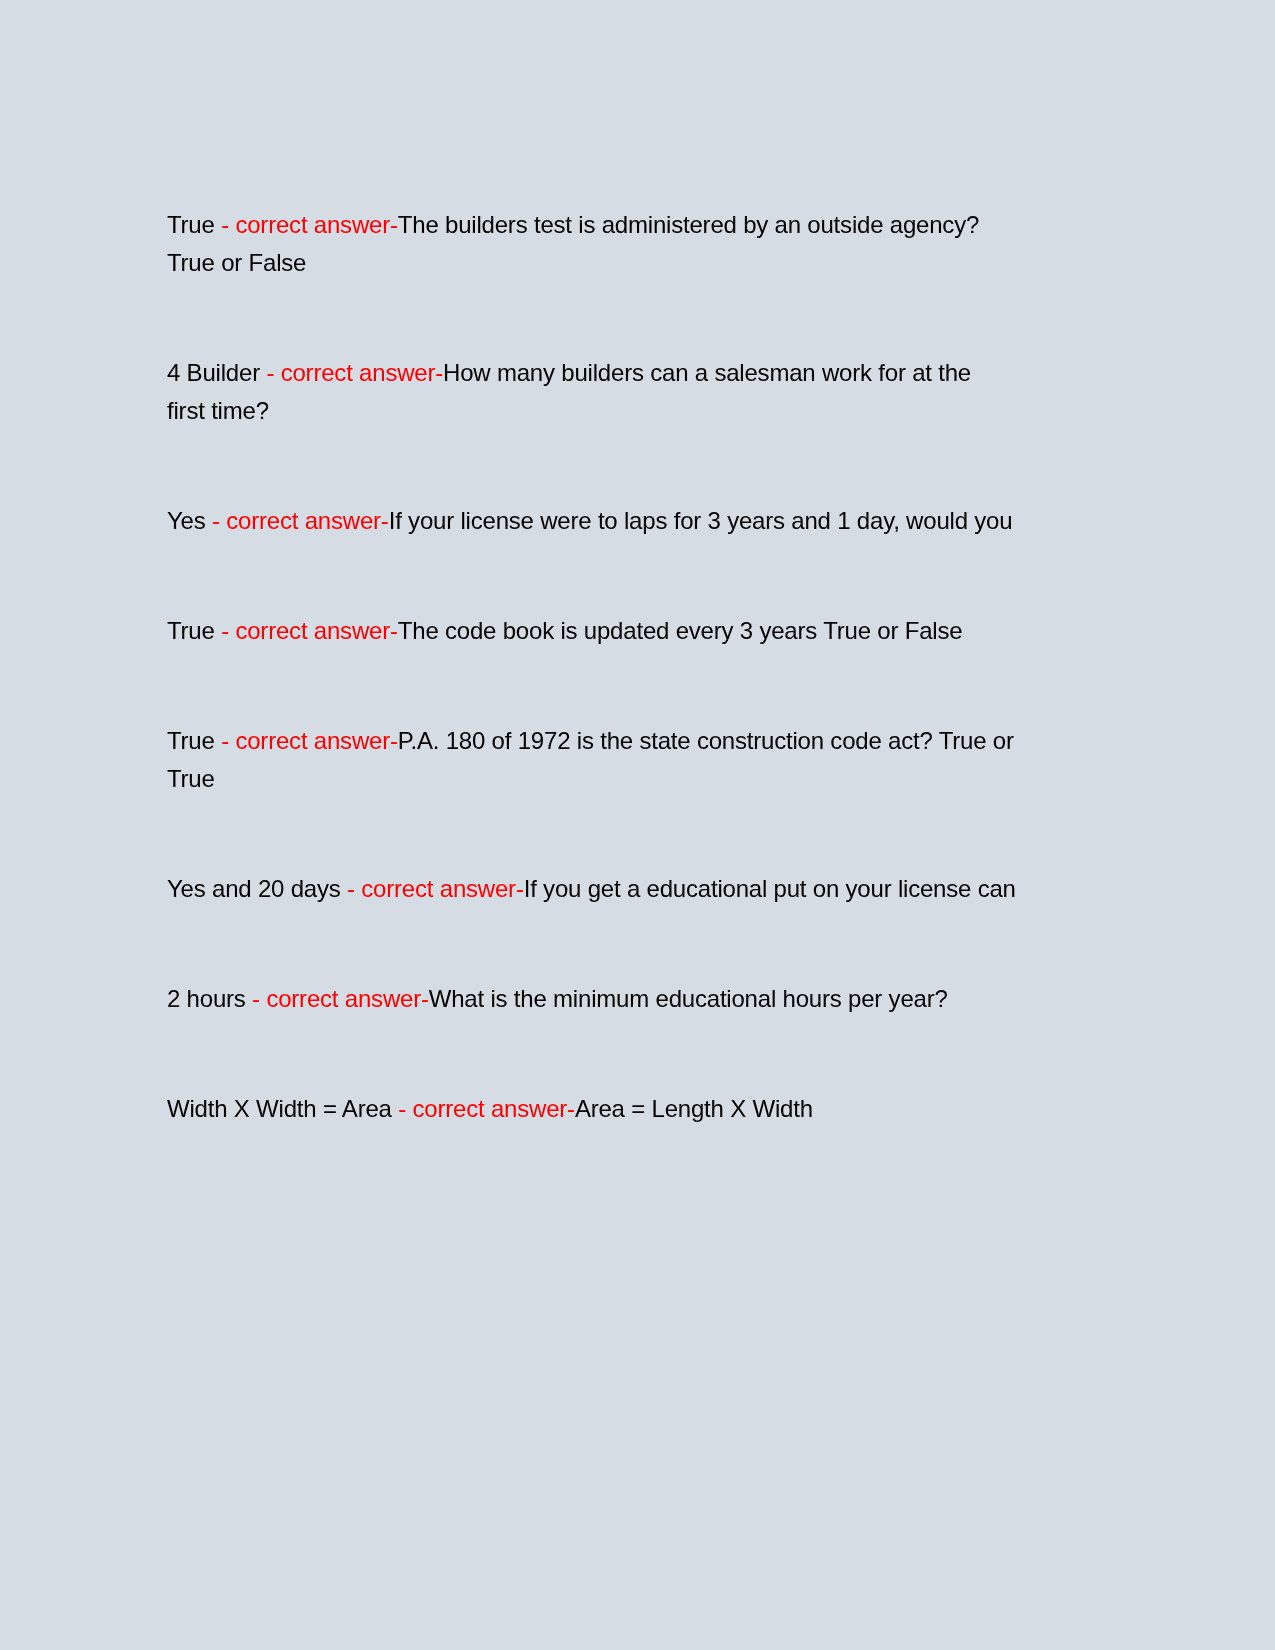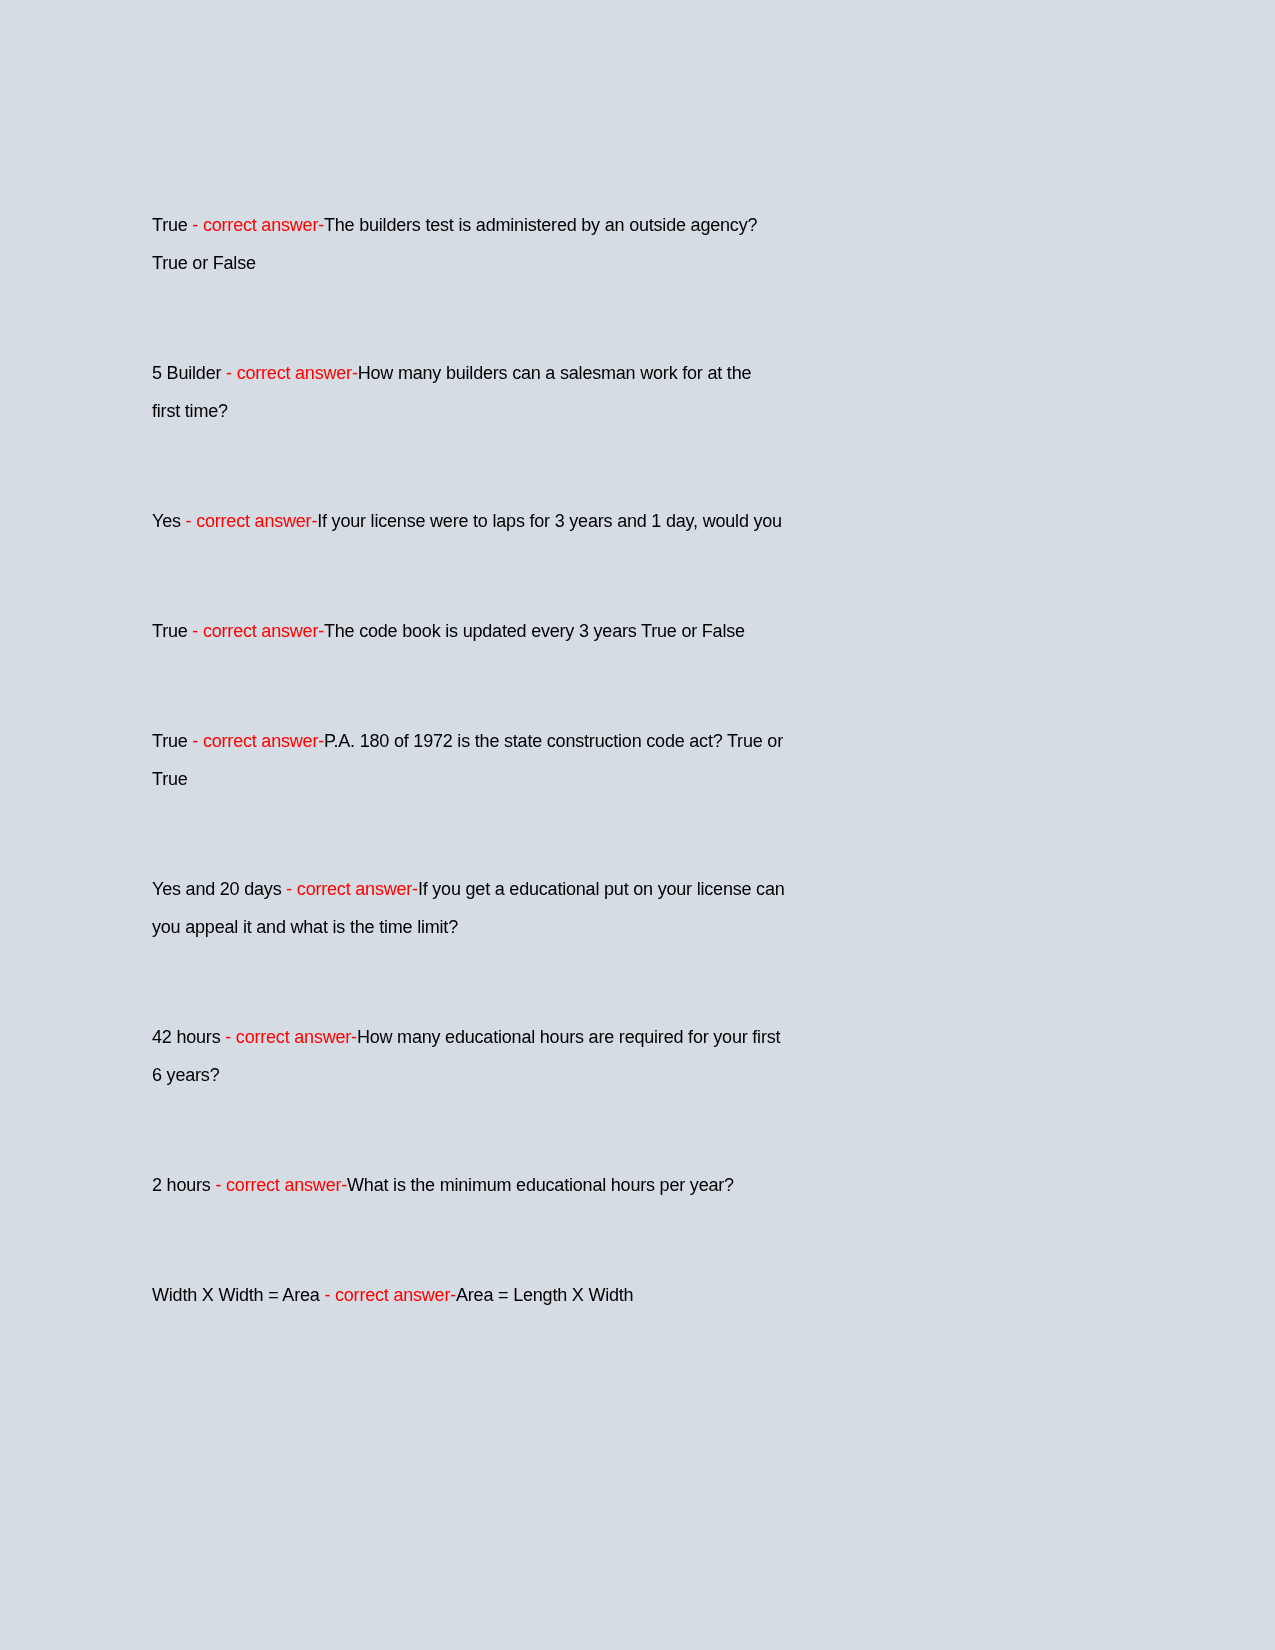--- a/index.html
+++ b/index.html
@@ -15,23 +15,23 @@
       font-family: "Liberation Sans", "DejaVu Sans", sans-serif;
       color: #000000;
     }
     .page {
       position: absolute;
       left: 151px;
       top: 206px;
       width: 980px;
     }
     .qa {
-      font-size: 18px;
+      font-size: 24px;
       line-height: 38px;
-      margin: 0 0 72px 1px;
+      margin: 0 0 72px 16px;
       letter-spacing: -0.2px;
       white-space: normal;
     }
     .sep {
       color: #FF0000;
     }
     .line {
       display: block;
       white-space: nowrap;
     }
@@ -40,46 +40,41 @@
 <body>
 
 <div class="page">
 
   <p class="qa">
     <span class="line"><span>True</span><span class="sep"> - correct answer-</span><span>The builders test is administered by an outside agency?</span></span>
     <span class="line">True or False</span>
   </p>
 
   <p class="qa">
-    <span class="line"><span>5 Builder</span><span class="sep"> - correct answer-</span><span>How many builders can a salesman work for at the</span></span>
+    <span class="line"><span>4 Builder</span><span class="sep"> - correct answer-</span><span>How many builders can a salesman work for at the</span></span>
     <span class="line">first time?</span>
   </p>
 
   <p class="qa">
     <span class="line"><span>Yes</span><span class="sep"> - correct answer-</span><span>If your license were to laps for 3 years and 1 day, would you</span></span>
   </p>
 
   <p class="qa">
     <span class="line"><span>True</span><span class="sep"> - correct answer-</span><span>The code book is updated every 3 years True or False</span></span>
   </p>
 
   <p class="qa">
     <span class="line"><span>True</span><span class="sep"> - correct answer-</span><span>P.A. 180 of 1972 is the state construction code act? True or</span></span>
     <span class="line">True</span>
   </p>
 
   <p class="qa">
     <span class="line"><span>Yes and 20 days</span><span class="sep"> - correct answer-</span><span>If you get a educational put on your license can</span></span>
-    <span class="line">you appeal it and what is the time limit?</span>
   </p>
 
-  <p class="qa">
-    <span class="line"><span>42 hours</span><span class="sep"> - correct answer-</span><span>How many educational hours are required for your first</span></span>
-    <span class="line">6 years?</span>
-  </p>
 
   <p class="qa">
     <span class="line"><span>2 hours</span><span class="sep"> - correct answer-</span><span>What is the minimum educational hours per year?</span></span>
   </p>
 
   <p class="qa">
     <span class="line"><span>Width X Width = Area</span><span class="sep"> - correct answer-</span><span>Area = Length X Width</span></span>
   </p>
 
 </div>

